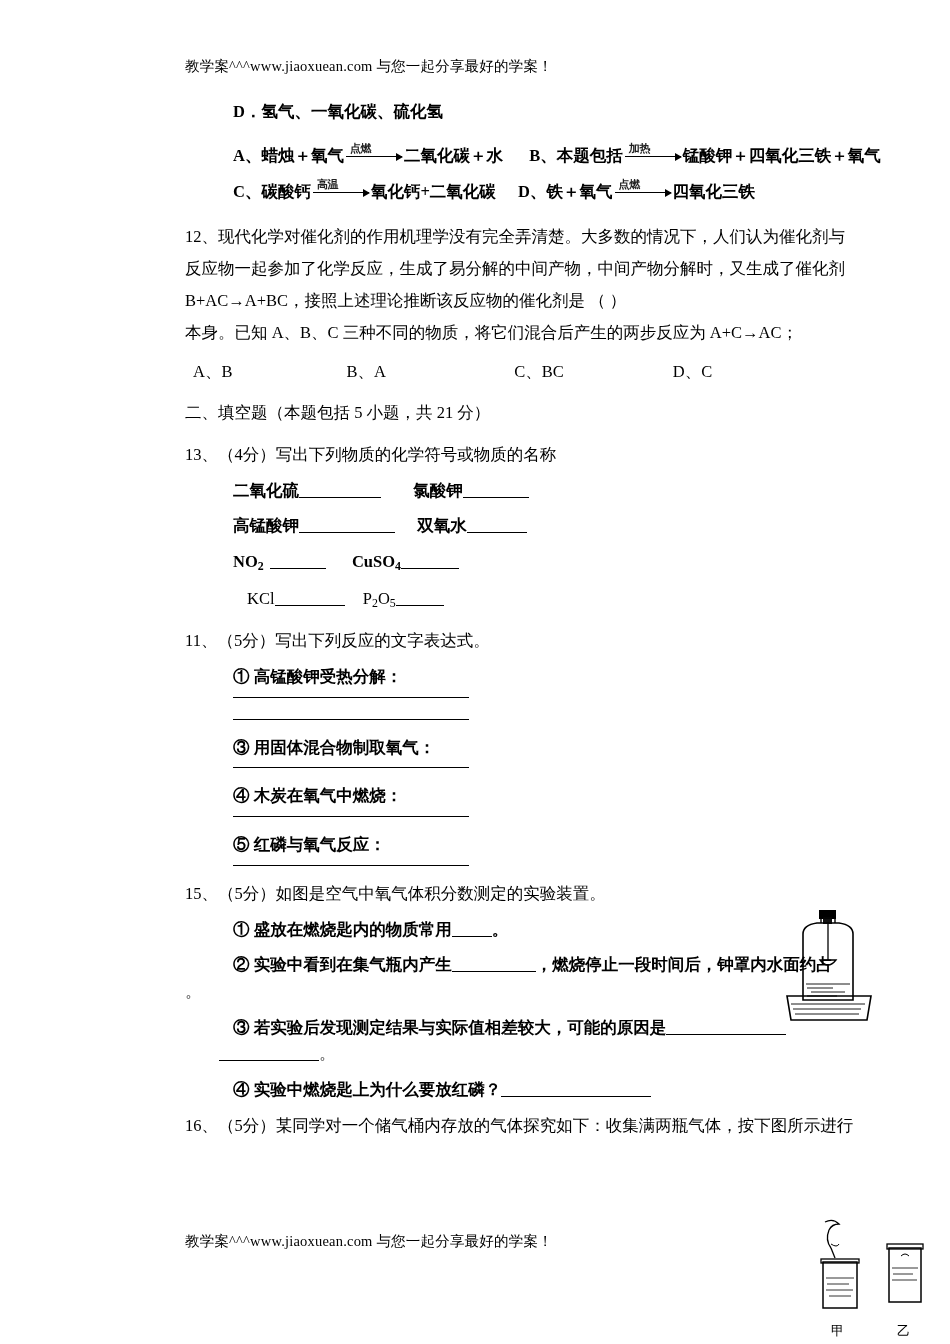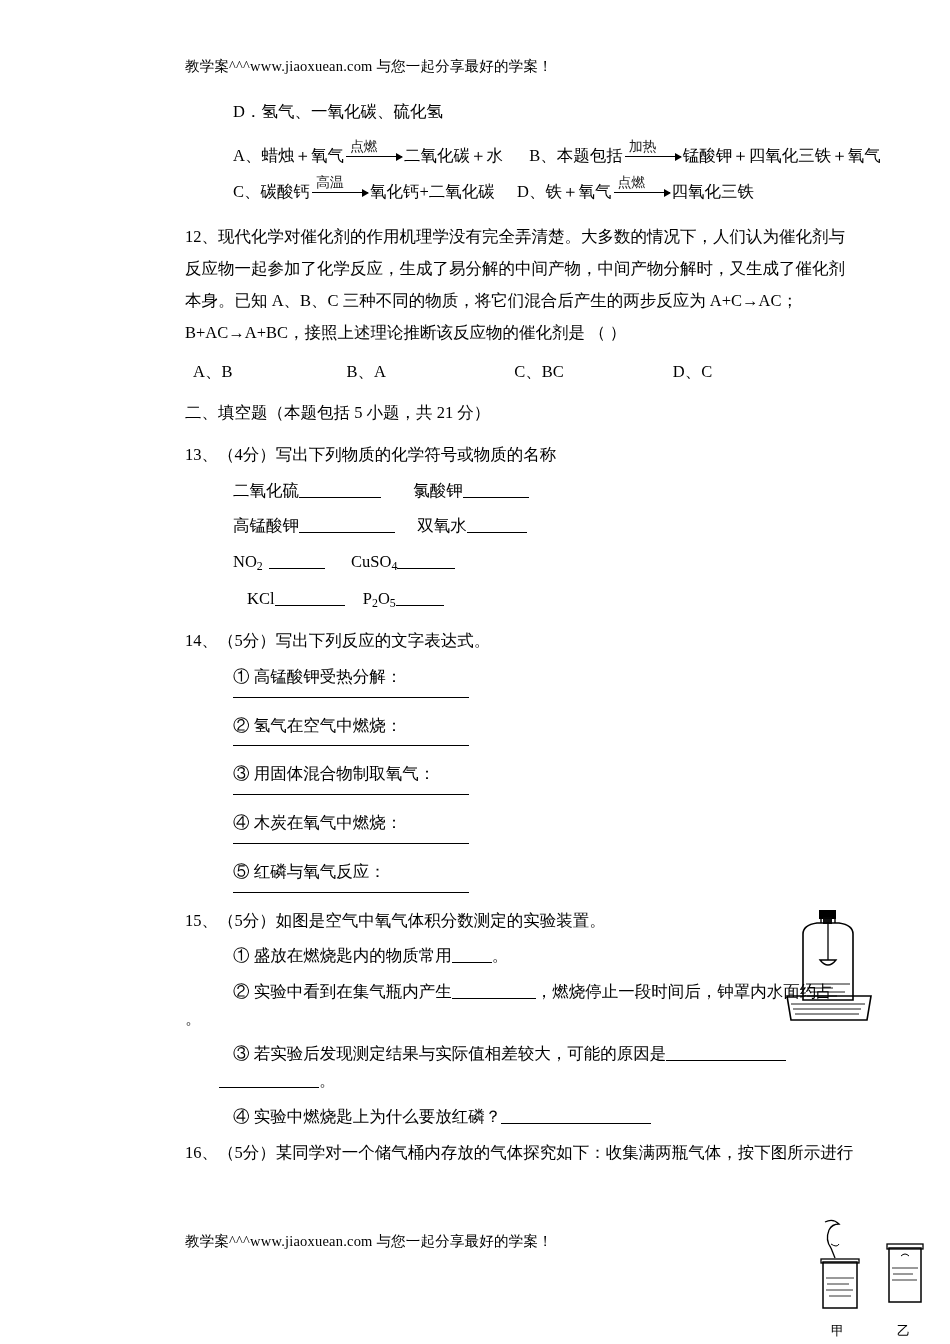--- a/index.html
+++ b/index.html
@@ -44,21 +44,21 @@
     padding: 0;
     white-space: nowrap;
   }
   .wrapline {
     font-size: 16.5px;
     line-height: 1.95;
     margin: 0;
     white-space: normal;
   }
   .indent1 { padding-left: 34px; }
-  .indent2 { padding-left: 48px; }
+  .indent2 { padding-left: 48px; font-weight: bold; }
   .indent3 { padding-left: 62px; }
   .gap-s { height: 9px; }
   .gap-m { height: 15px; }
   .gap-l { height: 21px; }
   .blank {
     display: inline-block;
     border-bottom: 1px solid #000;
     height: 1em;
     vertical-align: -2px;
   }
@@ -82,21 +82,21 @@
     bottom: 1.5px;
     width: 0; height: 0;
     border-left: 7px solid #000;
     border-top: 4px solid transparent;
     border-bottom: 4px solid transparent;
   }
   .rxn .above {
     position: absolute;
     left: 4px;
     bottom: 8px;
-    font-size: 14px;
+    font-size: 11px;
     line-height: 1;
     letter-spacing: -0.3px;
     color: #222;
   }
   .sub { font-size: 0.72em; vertical-align: -0.28em; }
   .fill-line {
     display: block;
     width: 236px;
     border-bottom: 1.2px solid #000;
     height: 0;
@@ -153,22 +153,22 @@
     <div class="line indent2">
       <span>C、碳酸钙</span><span class="rxn"><span class="above">高温</span><span class="arrowline"></span><span class="arrowhead"></span></span><span>氧化钙+二氧化碳</span>
       <span style="display:inline-block;width:14px;"></span>
       <span>D、铁＋氧气</span><span class="rxn"><span class="above">点燃</span><span class="arrowline"></span><span class="arrowhead"></span></span><span>四氧化三铁</span>
     </div>
 
     <div class="gap-m"></div>
 
     <div class="wrapline">12、现代化学对催化剂的作用机理学没有完全弄清楚。大多数的情况下，人们认为催化剂与</div>
     <div class="wrapline">反应物一起参加了化学反应，生成了易分解的中间产物，中间产物分解时，又生成了催化剂</div>
+    <div class="wrapline">B+AC→A+BC，接照上述理论推断该反应物的催化剂是  （   ）</div>
     <div class="wrapline">本身。已知 A、B、C 三种不同的物质，将它们混合后产生的两步反应为 A+C→AC；</div>
-    <div class="wrapline">B+AC→A+BC，接照上述理论推断该反应物的催化剂是  （   ）</div>
 
     <div class="gap-s"></div>
 
     <div class="line">
       <span style="display:inline-block;width:8px;"></span><span>A、B</span>
       <span style="display:inline-block;width:110px;"></span><span>B、A</span>
       <span style="display:inline-block;width:125px;"></span><span>C、BC</span>
       <span style="display:inline-block;width:105px;"></span><span>D、C</span>
     </div>
 
@@ -207,27 +207,26 @@
     <div class="gap-s"></div>
 
     <div class="line indent3">
       <span>KCl</span><span class="blank" style="width:70px;"></span>
       <span style="display:inline-block;width:10px;"></span>
       <span><span>P</span><span class="sub">2</span><span>O</span><span class="sub">5</span></span><span class="blank" style="width:48px;"></span>
     </div>
 
     <div class="gap-m"></div>
 
-    <div class="line">14、（5分）写出下列反应的文字表达式。</div>
+    <div class="line">11、（5分）写出下列反应的文字表达式。</div>
 
     <div class="gap-s"></div>
     <div class="line indent2">① 高锰酸钾受热分解：</div>
     <span class="fill-line"></span>
     <div class="gap-m"></div>
-    <div class="line indent2">② 氢气在空气中燃烧：</div>
     <span class="fill-line"></span>
     <div class="gap-m"></div>
     <div class="line indent2">③ 用固体混合物制取氧气：</div>
     <span class="fill-line"></span>
     <div class="gap-m"></div>
     <div class="line indent2">④ 木炭在氧气中燃烧：</div>
     <span class="fill-line"></span>
     <div class="gap-m"></div>
     <div class="line indent2">⑤ 红磷与氧气反应：</div>
     <span class="fill-line"></span>

